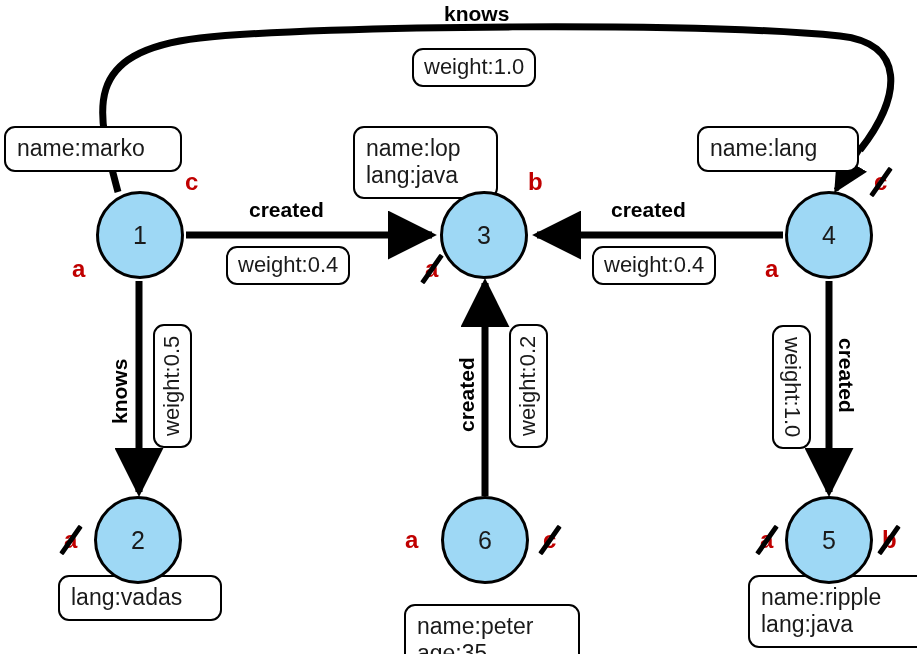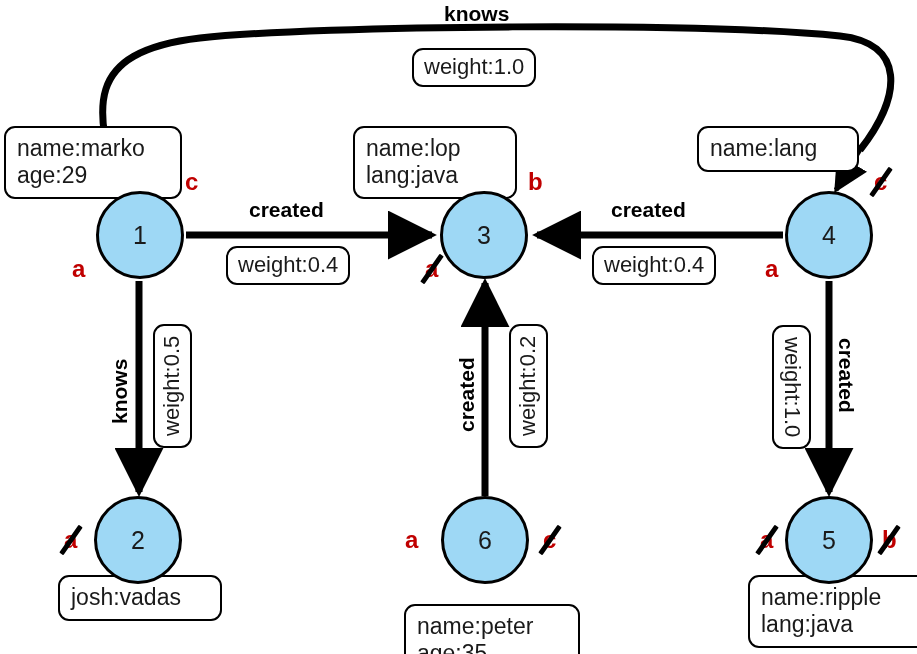--- a/index.html
+++ b/index.html
@@ -157,28 +157,27 @@
 
   <div class="vertex" style="left:140px; top:235px;">1</div>
   <div class="vertex" style="left:138px; top:540px;">2</div>
   <div class="vertex" style="left:484px; top:235px;">3</div>
   <div class="vertex" style="left:829px; top:235px;">4</div>
   <div class="vertex" style="left:829px; top:540px;">5</div>
   <div class="vertex" style="left:485px; top:540px;">6</div>
 
   <div class="propbox" style="left:4px; top:126px; width:178px;">
     <span class="line">name:marko</span>
-    <span class="line">age:29</span>
   </div>
 
   <div class="propbox" style="left:58px; top:575px; width:164px;">
-    <span class="line">josh:vadas</span>
-  </div>
-
-  <div class="propbox" style="left:353px; top:126px; width:164px;">
+    <span class="line">lang:vadas</span>
+  </div>
+
+  <div class="propbox" style="left:353px; top:126px; width:145px;">
     <span class="line">name:lop</span>
     <span class="line">lang:java</span>
   </div>
 
   <div class="propbox" style="left:697px; top:126px; width:162px;">
     <span class="line">name:lang</span>
   </div>
 
   <div class="propbox" style="left:748px; top:575px; width:198px;">
     <span class="line">name:ripple</span>

